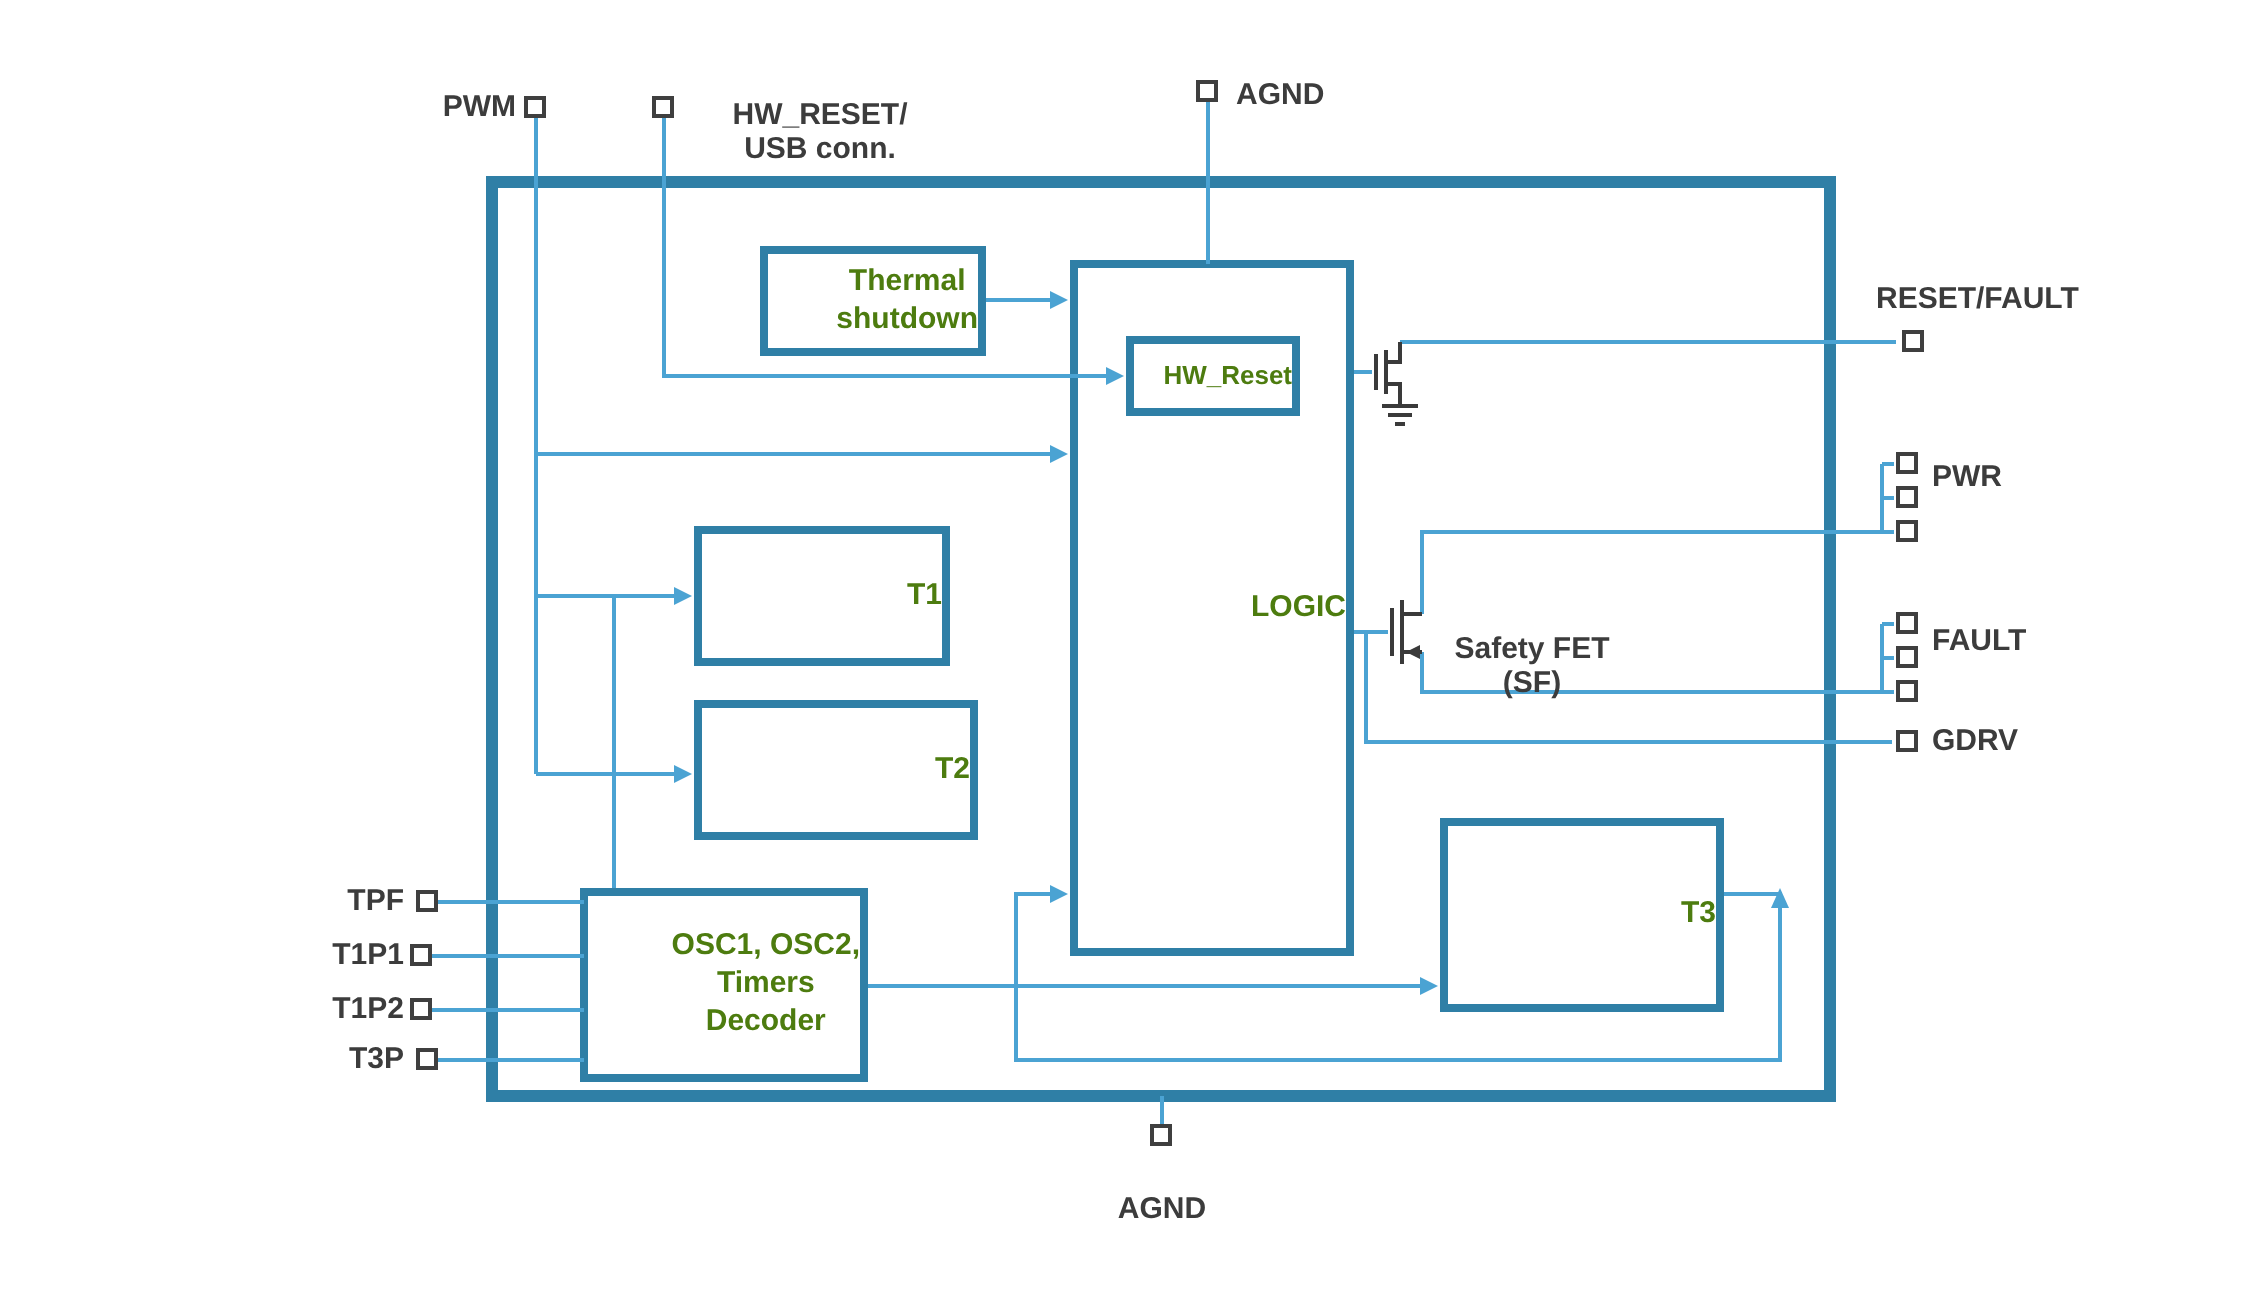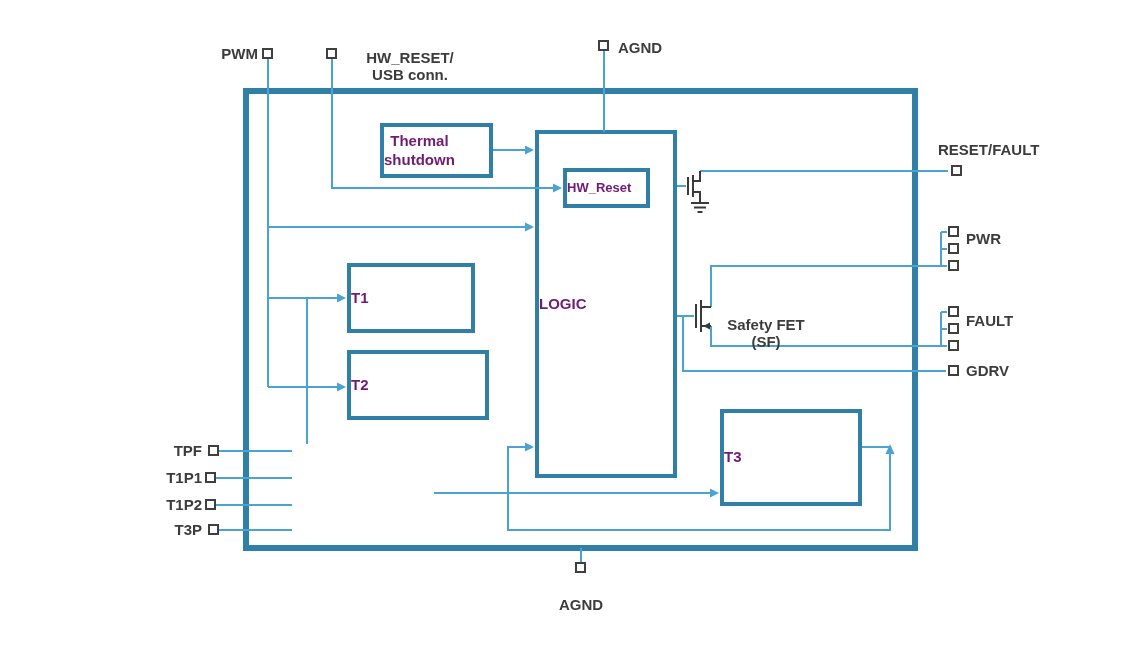--- a/index.html
+++ b/index.html
@@ -6,22 +6,22 @@
   .canvas{
     position:relative;width:1134px;height:645px;background:#ffffff;
     font-family:"Liberation Sans",sans-serif;overflow:hidden;
   }
   .chip{
     position:absolute;left:243px;top:88px;width:675px;height:463px;
     border:6px solid #2f7fa6;box-sizing:border-box;background:transparent;z-index:1;
   }
   .blk{
     position:absolute;background:#ffffff;border:4px solid #2f7fa6;box-sizing:border-box;
-    display:flex;align-items:center;justify-content:flex-start;text-align:center;
-    font-weight:bold;color:#701a75;font-size:15px;line-height:1.25;z-index:2;
+    display:flex;align-items:center;justify-content:flex-end;text-align:center;
+    font-weight:bold;color:#4d7c0f;font-size:15px;line-height:1.25;z-index:2;
   }
   .blk span{white-space:pre-line;}
   .blk.small{font-size:13px;z-index:3;}
   .pin{
     position:absolute;width:11px;height:11px;background:#ffffff;
     border:2px solid #3f3f3f;box-sizing:border-box;z-index:6;
   }
   .lbl{
     position:absolute;font-weight:bold;color:#3c3c3c;font-size:15px;
     line-height:1.15;white-space:pre-line;z-index:6;
@@ -55,20 +55,25 @@
   </div>
 
   <div class="blk" style="left:347px;top:263px;width:128px;height:70px">
     <span>T1</span>
   </div>
 
   <div class="blk" style="left:347px;top:350px;width:142px;height:70px">
     <span>T2</span>
   </div>
 
+  <div class="blk" style="left:290px;top:444px;width:144px;height:97px">
+    <span>OSC1, OSC2,
+Timers
+Decoder</span>
+  </div>
 
   <div class="blk" style="left:720px;top:409px;width:142px;height:97px">
     <span>T3</span>
   </div>
 
   <div class="lbl center" style="left:716px;top:300px;width:100px">Safety FET
 (SF)</div>
 
   <svg class="wires" width="1134" height="645">
     <g>

